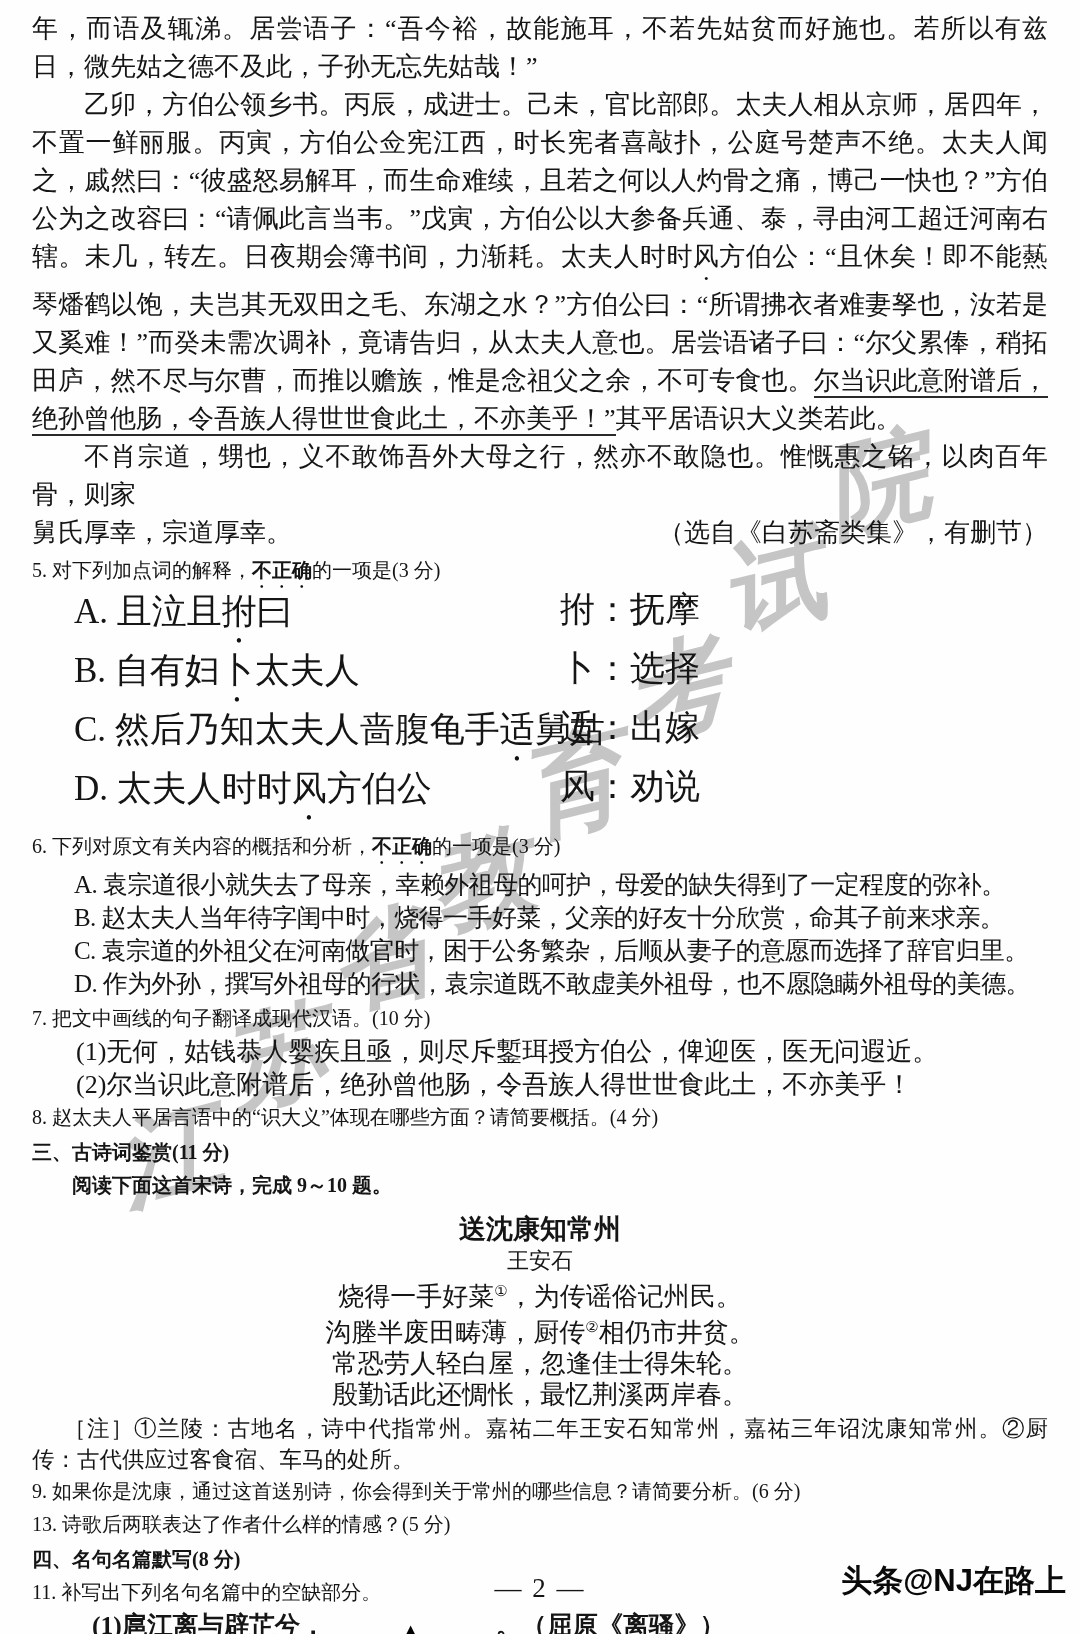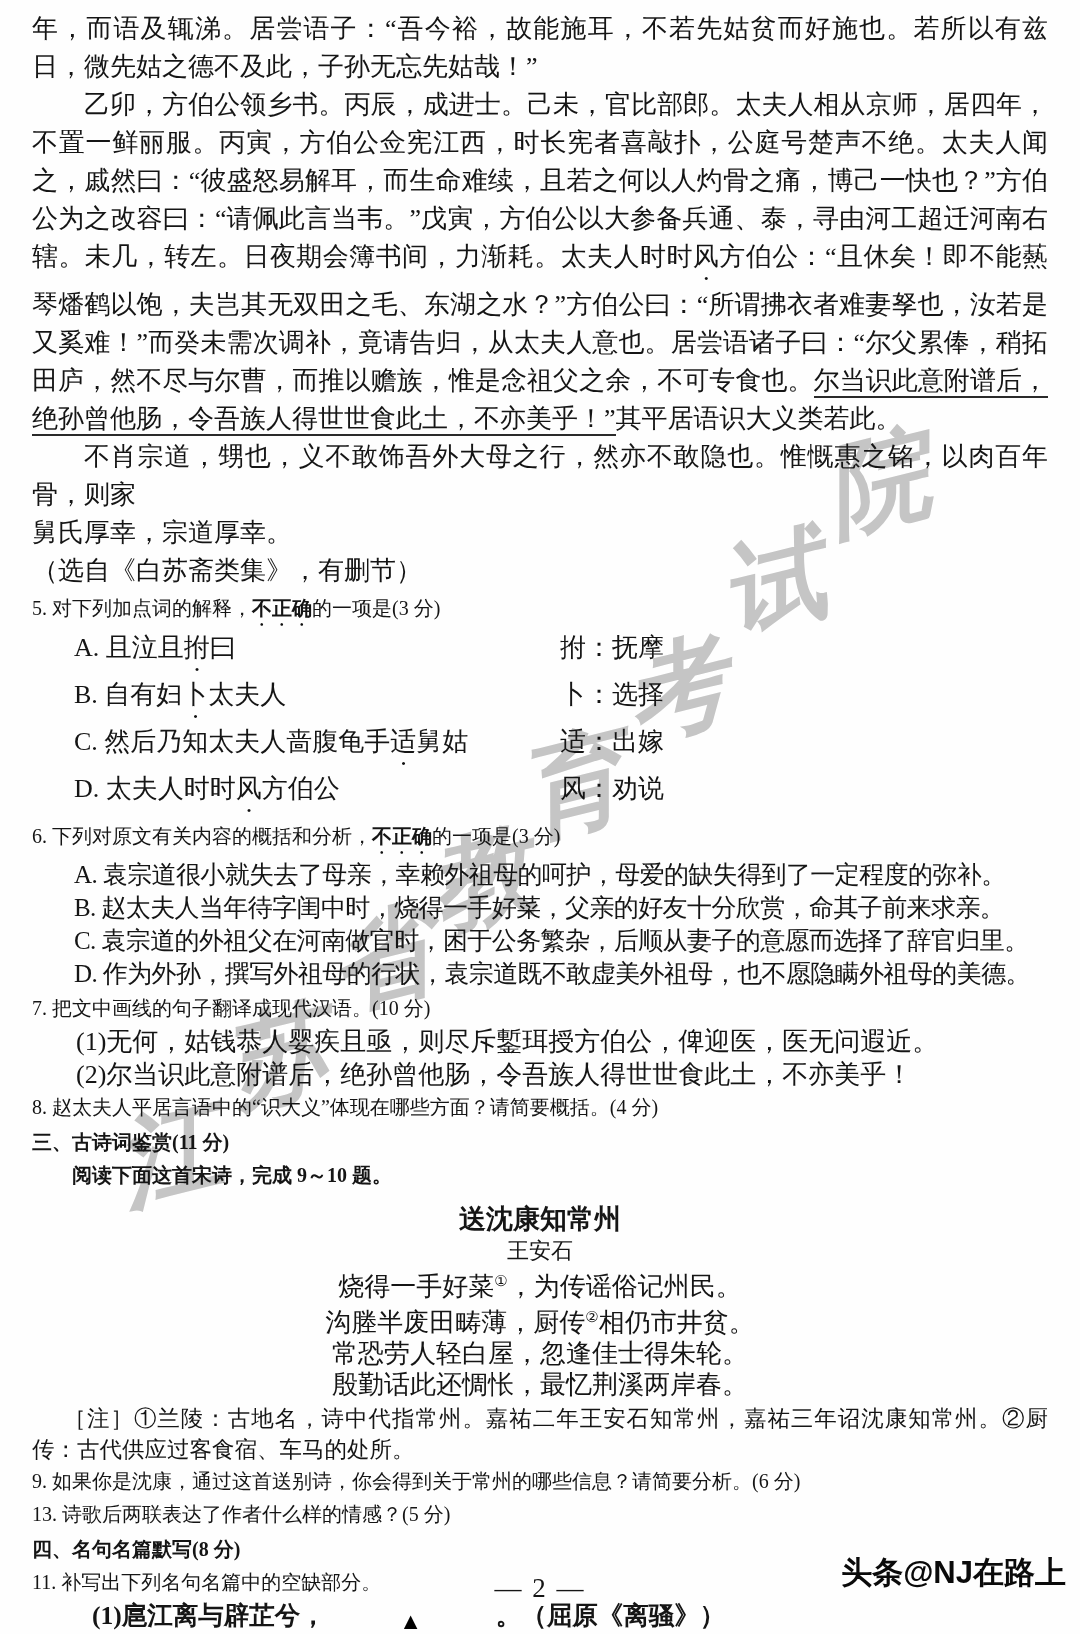--- a/index.html
+++ b/index.html
@@ -3,24 +3,24 @@
 <meta charset="utf-8">
 <style>
   html,body{margin:0;padding:0;background:#fff;}
   .page{position:relative;width:1080px;height:1634px;background:#fefefe;overflow:hidden;
         color:#151515;font-family:"Liberation Serif","DejaVu Serif",serif;}
   .content{position:relative;z-index:2;padding:10px 32px 0 32px;}
   p{margin:0;}
   
   .psg{font-size:26px;line-height:38px;text-align:justify;}
   .indent{text-indent:2em;}
-  .srcrow{display:flex;justify-content:space-between;font-size:26px;line-height:38px;flex-direction:column;}
+  .srcrow{display:flex;justify-content:space-between;font-size:26px;line-height:38px;}
   
   .q{font-size:20px;line-height:33px;}
-  .opt{position:relative;font-size:26px;line-height:36px;padding-left:42px;}
+  .opt{position:relative;font-size:35px;line-height:36px;padding-left:42px;}
   .opt-note{position:absolute;left:528px;top:0;}
   .opt6{font-size:25px;letter-spacing:-0.6px;line-height:33px;padding-left:42px;white-space:nowrap;}
   .sub{font-size:26px;line-height:33px;padding-left:44px;white-space:nowrap;}
   .bold{font-weight:bold;}
   .indent1{text-indent:2em;}
   .uline{border-bottom:2px solid #2a2a2a;padding-bottom:1px;}
   .dotted{-webkit-text-emphasis:filled dot #111;-webkit-text-emphasis-position:under left;
           text-emphasis:filled dot #111;text-emphasis-position:under left;}
   .supn{font-size:15px;vertical-align:9px;letter-spacing:0;}
   
@@ -42,21 +42,21 @@
   .wm span:nth-child(2){left:226px;top:990px;}
   .wm span:nth-child(3){left:330px;top:892px;}
   .wm span:nth-child(4){left:430px;top:812px;}
   .wm span:nth-child(5){left:522px;top:718px;}
   .wm span:nth-child(6){left:626px;top:622px;}
   .wm span:nth-child(7){left:722px;top:516px;}
   .wm span:nth-child(8){left:826px;top:416px;}
   
   .footer-num{position:absolute;z-index:2;left:0;right:0;bottom:30px;text-align:center;
               font-size:27px;letter-spacing:2px;}
-  .credit{position:absolute;z-index:3;right:14px;bottom:40px;font-size:31px;font-weight:bold;
+  .credit{position:absolute;z-index:3;right:14px;bottom:32px;font-size:31px;font-weight:bold;
           color:#0a0a0a;font-family:"Liberation Sans","DejaVu Sans",sans-serif;}
   .mt2{margin-top:2px;}
 </style>
 </head>
 <body>
 
 <div class="page">
 
   <div class="wm">
     <span>江</span>

